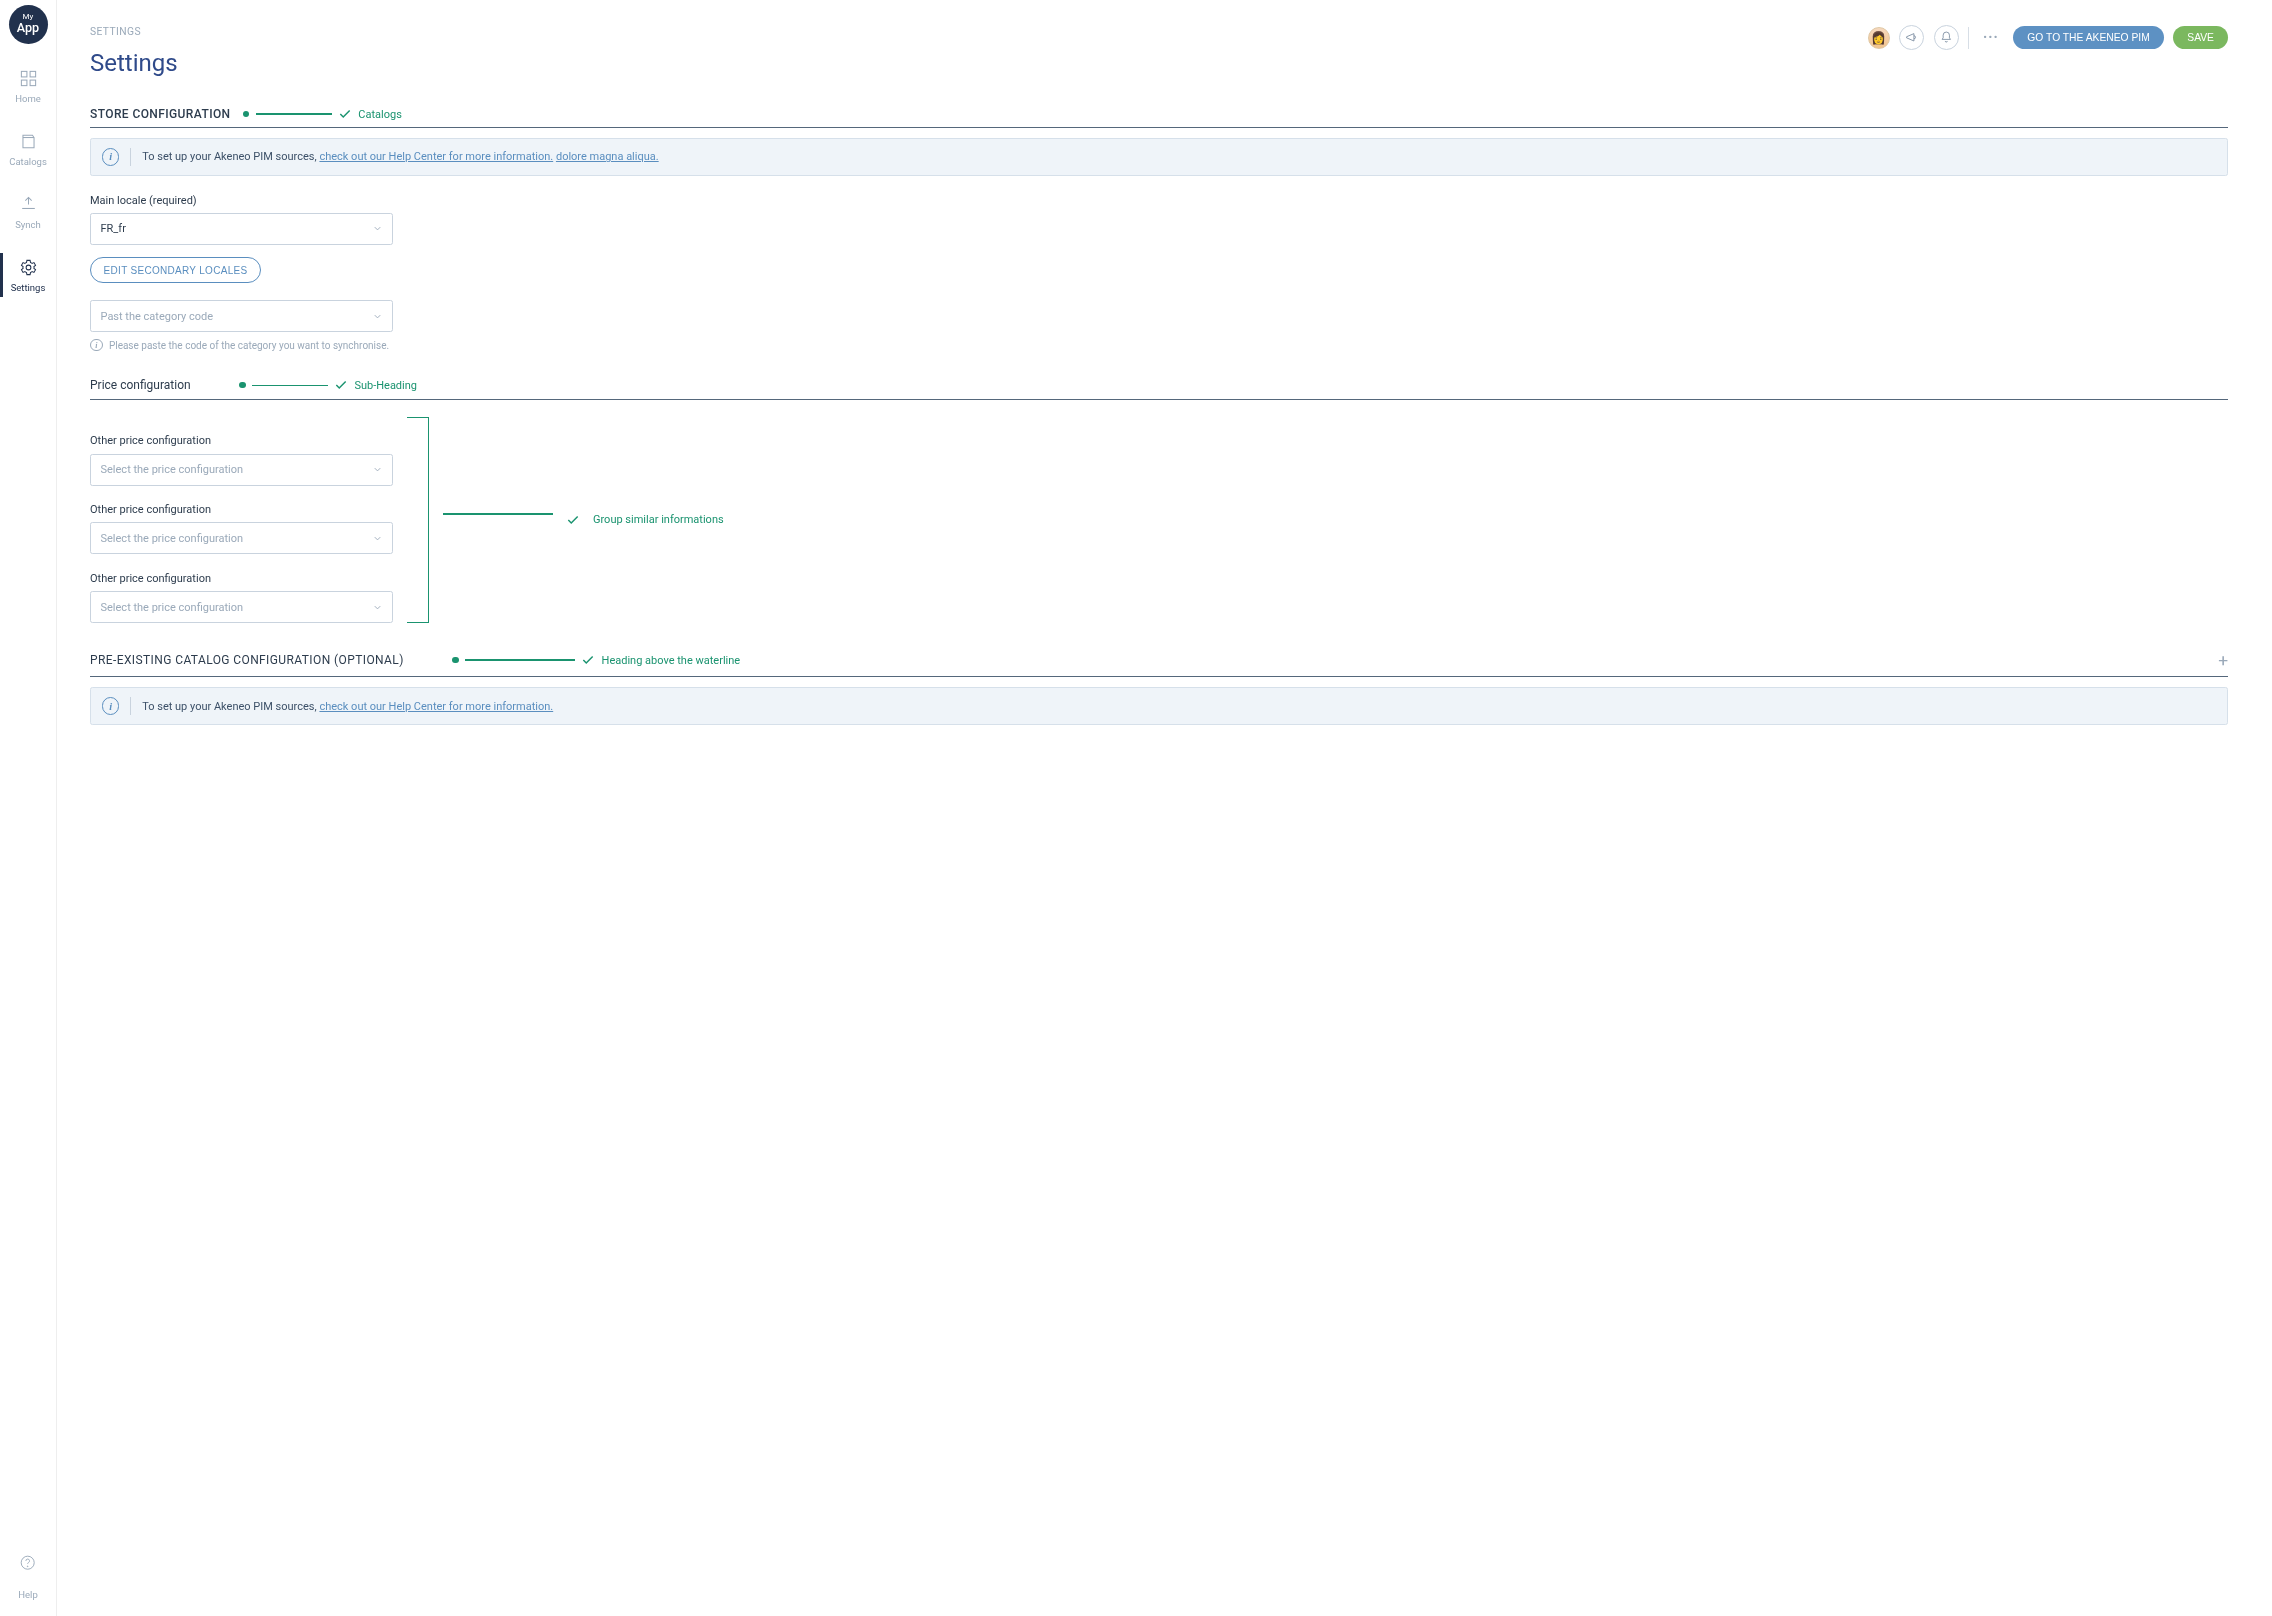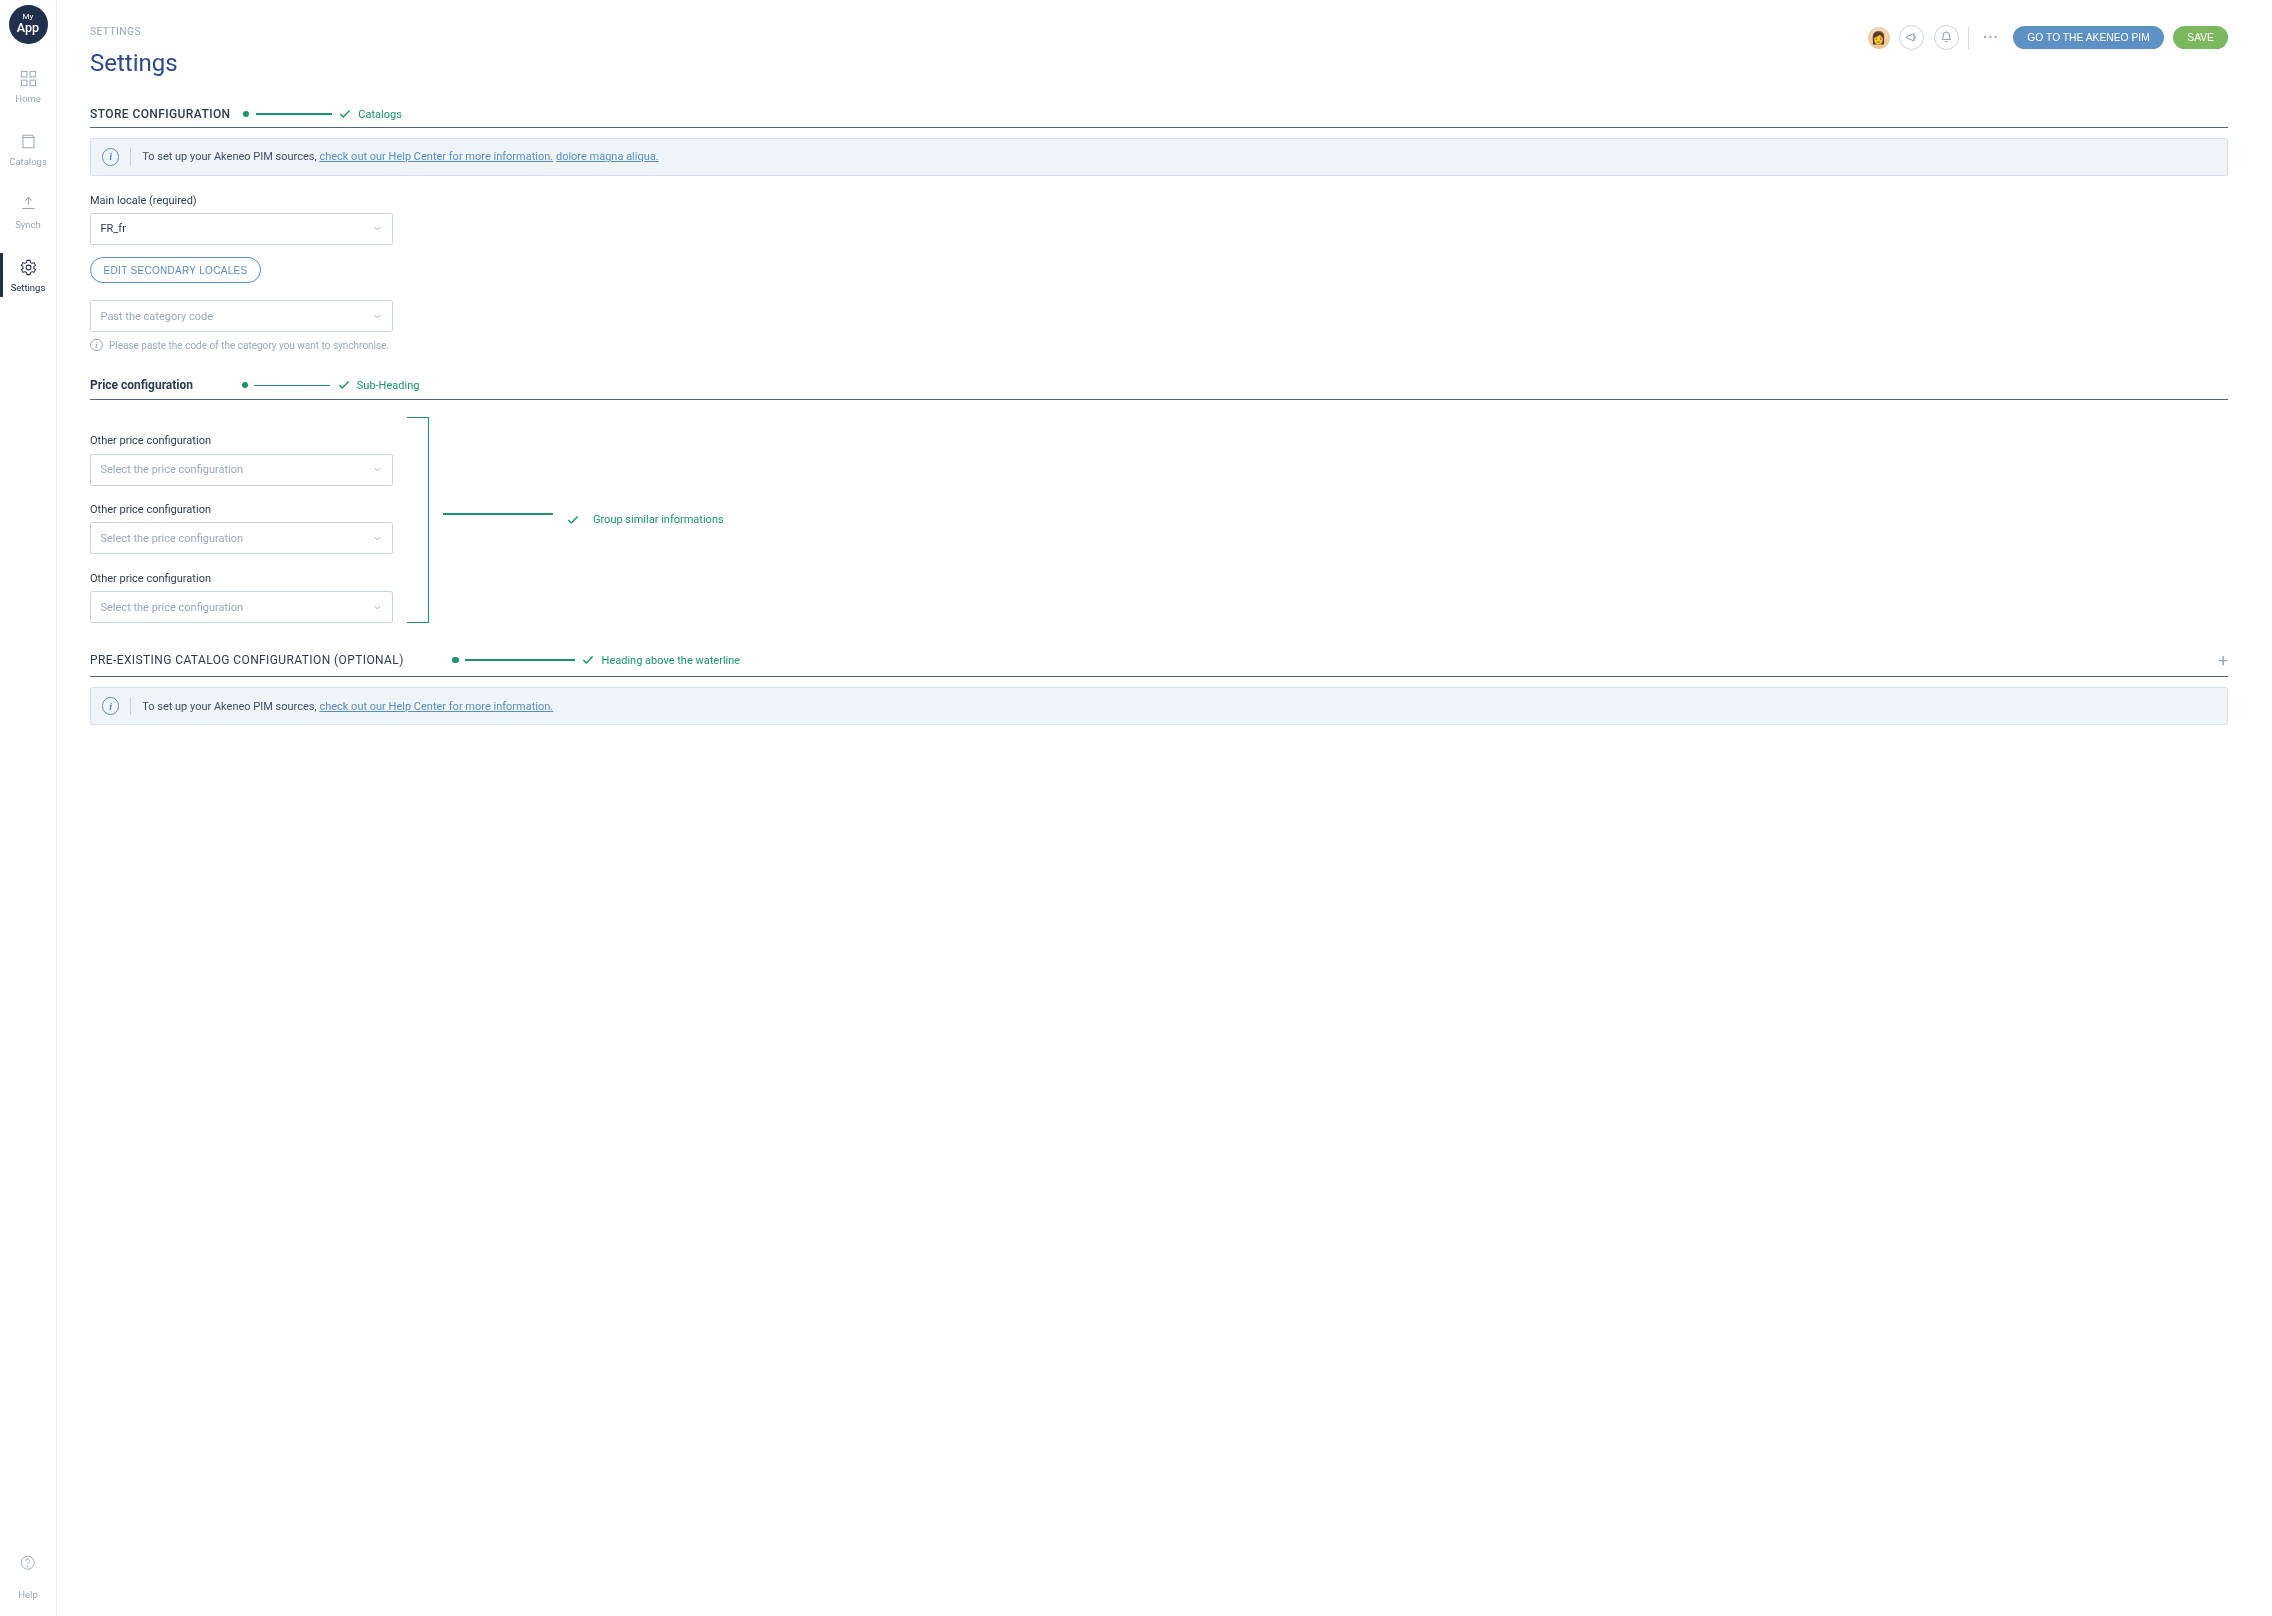--- a/index.html
+++ b/index.html
@@ -28,21 +28,21 @@
   .avatar { width:22px; height:22px; border-radius:50%; background:linear-gradient(#f6d9c0,#f2c38b); border:0.8px solid #e0c8a4; display:flex; align-items:center; justify-content:center; font-size:12px; }
   .icon-btn { width:25px; height:25px; border-radius:50%; border:0.8px solid #c9d3de; background:#fff; display:flex; align-items:center; justify-content:center; color:#6e8197; cursor:pointer; }
   .more-dots { color:#9aa9b9; padding:0 4.7px; letter-spacing:1.6px; }
   .divider-v { width:0.8px; height:22px; background:#d7dee6; }
   .btn-primary-ghost { background:#5d91c3; color:#fff; border:none; padding:6.3px 14px; border-radius:16px; font-size:10.3px; cursor:pointer; }
   .btn-save { background:#7bb85f; color:#fff; border:none; padding:6.3px 14px; border-radius:16px; font-size:10.3px; cursor:pointer; }
   
   .section { margin-top:30px; }
   .section-heading-row { display:flex; align-items:center; gap:12.6px; border-bottom:0.8px solid #55677b; padding-bottom:6.3px; }
   .section-heading { font-size:12px; letter-spacing:0.4px; color:#2d3c4d; font-weight:500; text-transform:uppercase; }
-  .section-subheading { font-size:12px; color:#2d3c4d; font-weight:700; }
+  .section-subheading { font-size:12px; color:#2d3c4d; font-weight:400; }
   .collapse-plus { margin-left:auto; color:#9aa9b9; font-size:17.4px; }
   
   .callout { display:flex; align-items:center; gap:6.3px; color:#1a936f; font-size:11px; }
   .callout .dot { width:6.3px; height:6.3px; border-radius:50%; background:#1a936f; }
   .callout .line { height:1.6px; background:#1a936f; }
   .callout svg { width:14px; height:14px; stroke:#1a936f; }
   
   .info-banner { display:flex; align-items:center; gap:11px; background:#eff4f9; border:0.8px solid #d6e0ea; border-radius:2.4px; padding:9.5px 11px; margin-top:9.5px; font-size:11px; color:#3c5068; flex-wrap:wrap; }
   .info-icon-circle { width:17.4px; height:17.4px; border-radius:50%; border:1.2px solid #5a8ebf; color:#5a8ebf; display:flex; align-items:center; justify-content:center; font-style:italic; font-family:Georgia,serif; font-size:10.3px; font-weight:bold; }
   .banner-sep { width:0.8px; height:17.4px; background:#c9d3de; }

